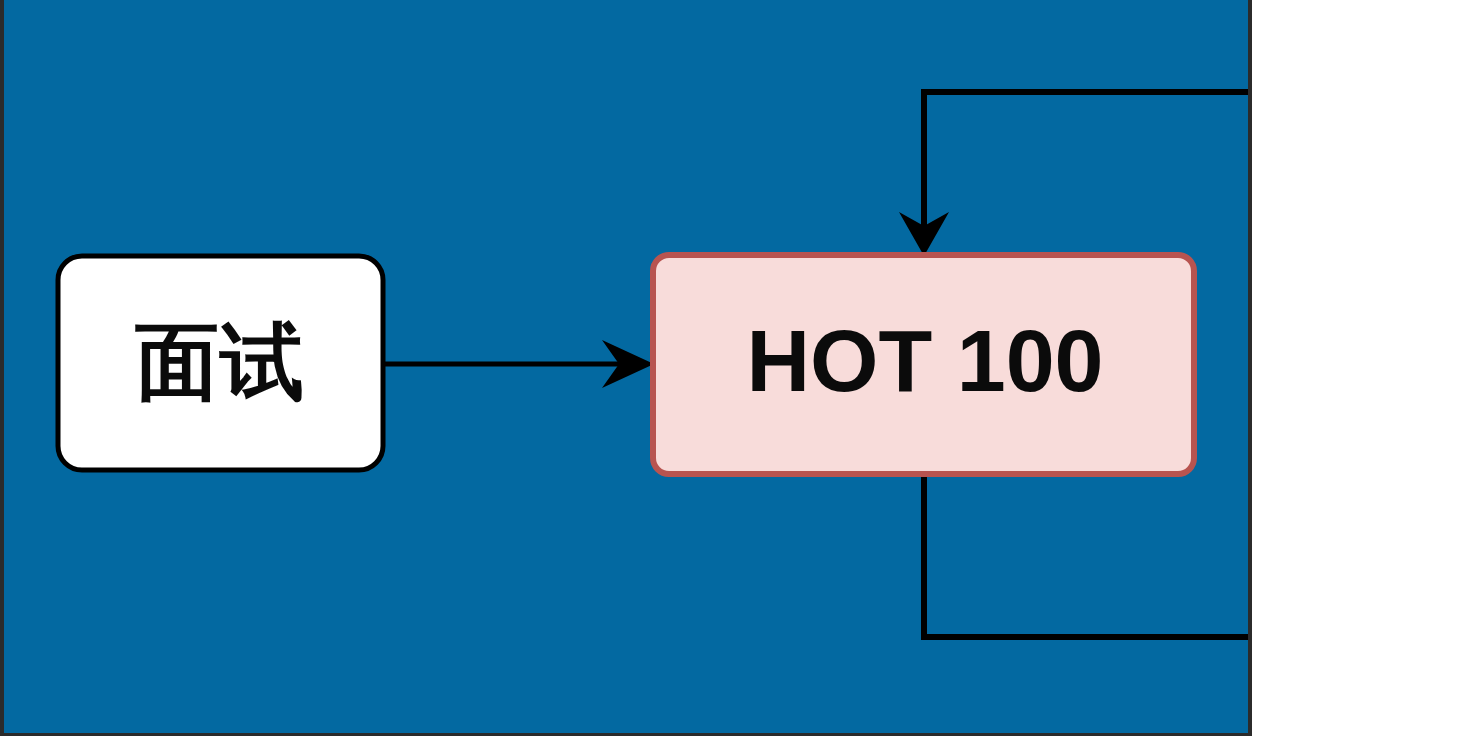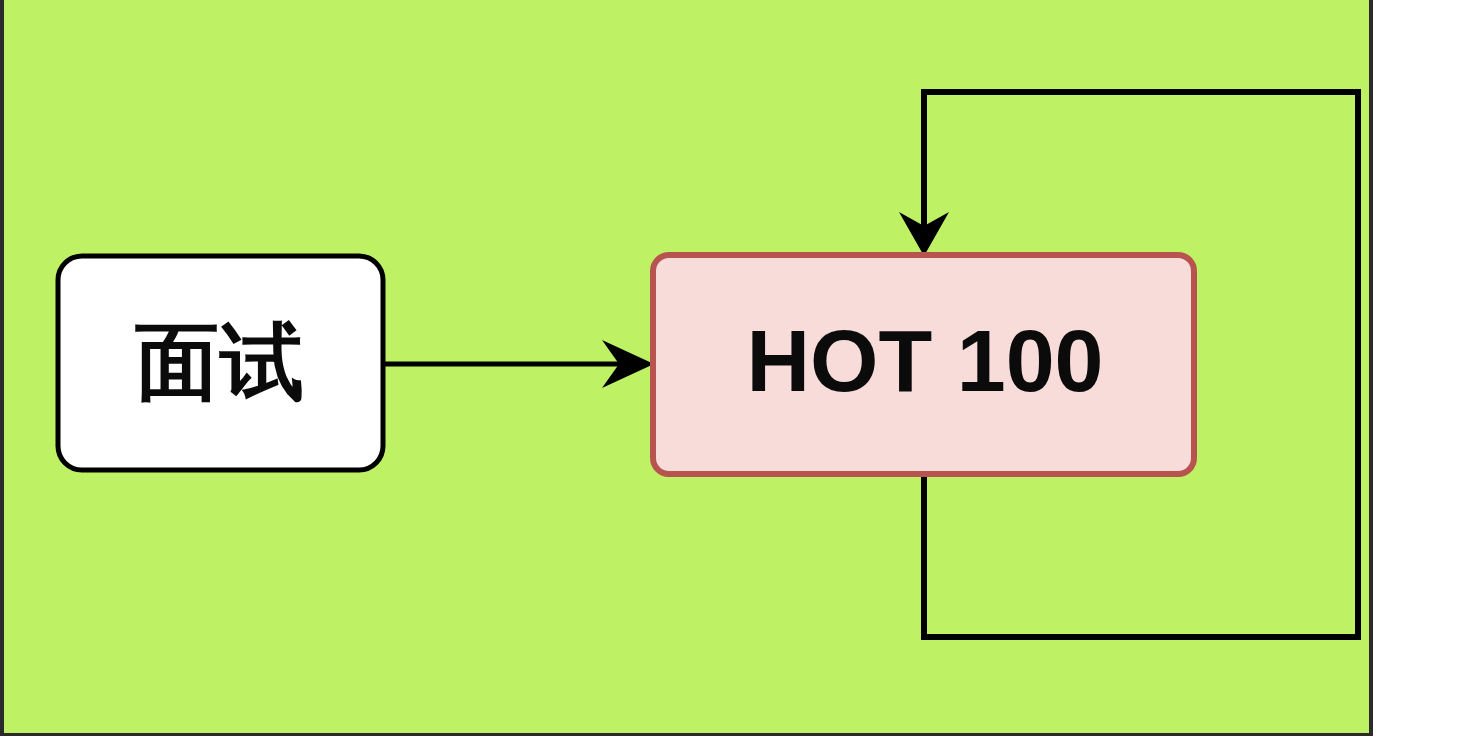--- a/index.html
+++ b/index.html
@@ -5,23 +5,23 @@
   html, body {
     margin: 0;
     padding: 0;
     background: #ffffff;
   }
   body {
     font-family: "Liberation Sans", "DejaVu Sans", sans-serif;
   }
   #canvas {
     position: relative;
-    width: 1373px;
+    width: 1252px;
     height: 736px;
-    background: #bef264;
+    background: #0369a1;
     overflow: hidden;
     box-sizing: border-box;
     border-left: 4px solid #2b2b2b;
     border-right: 4px solid #2b2b2b;
     border-bottom: 3px solid #2b2b2b;
   }
   #diagram-svg {
     position: absolute;
     left: -4px;
     top: 0;

